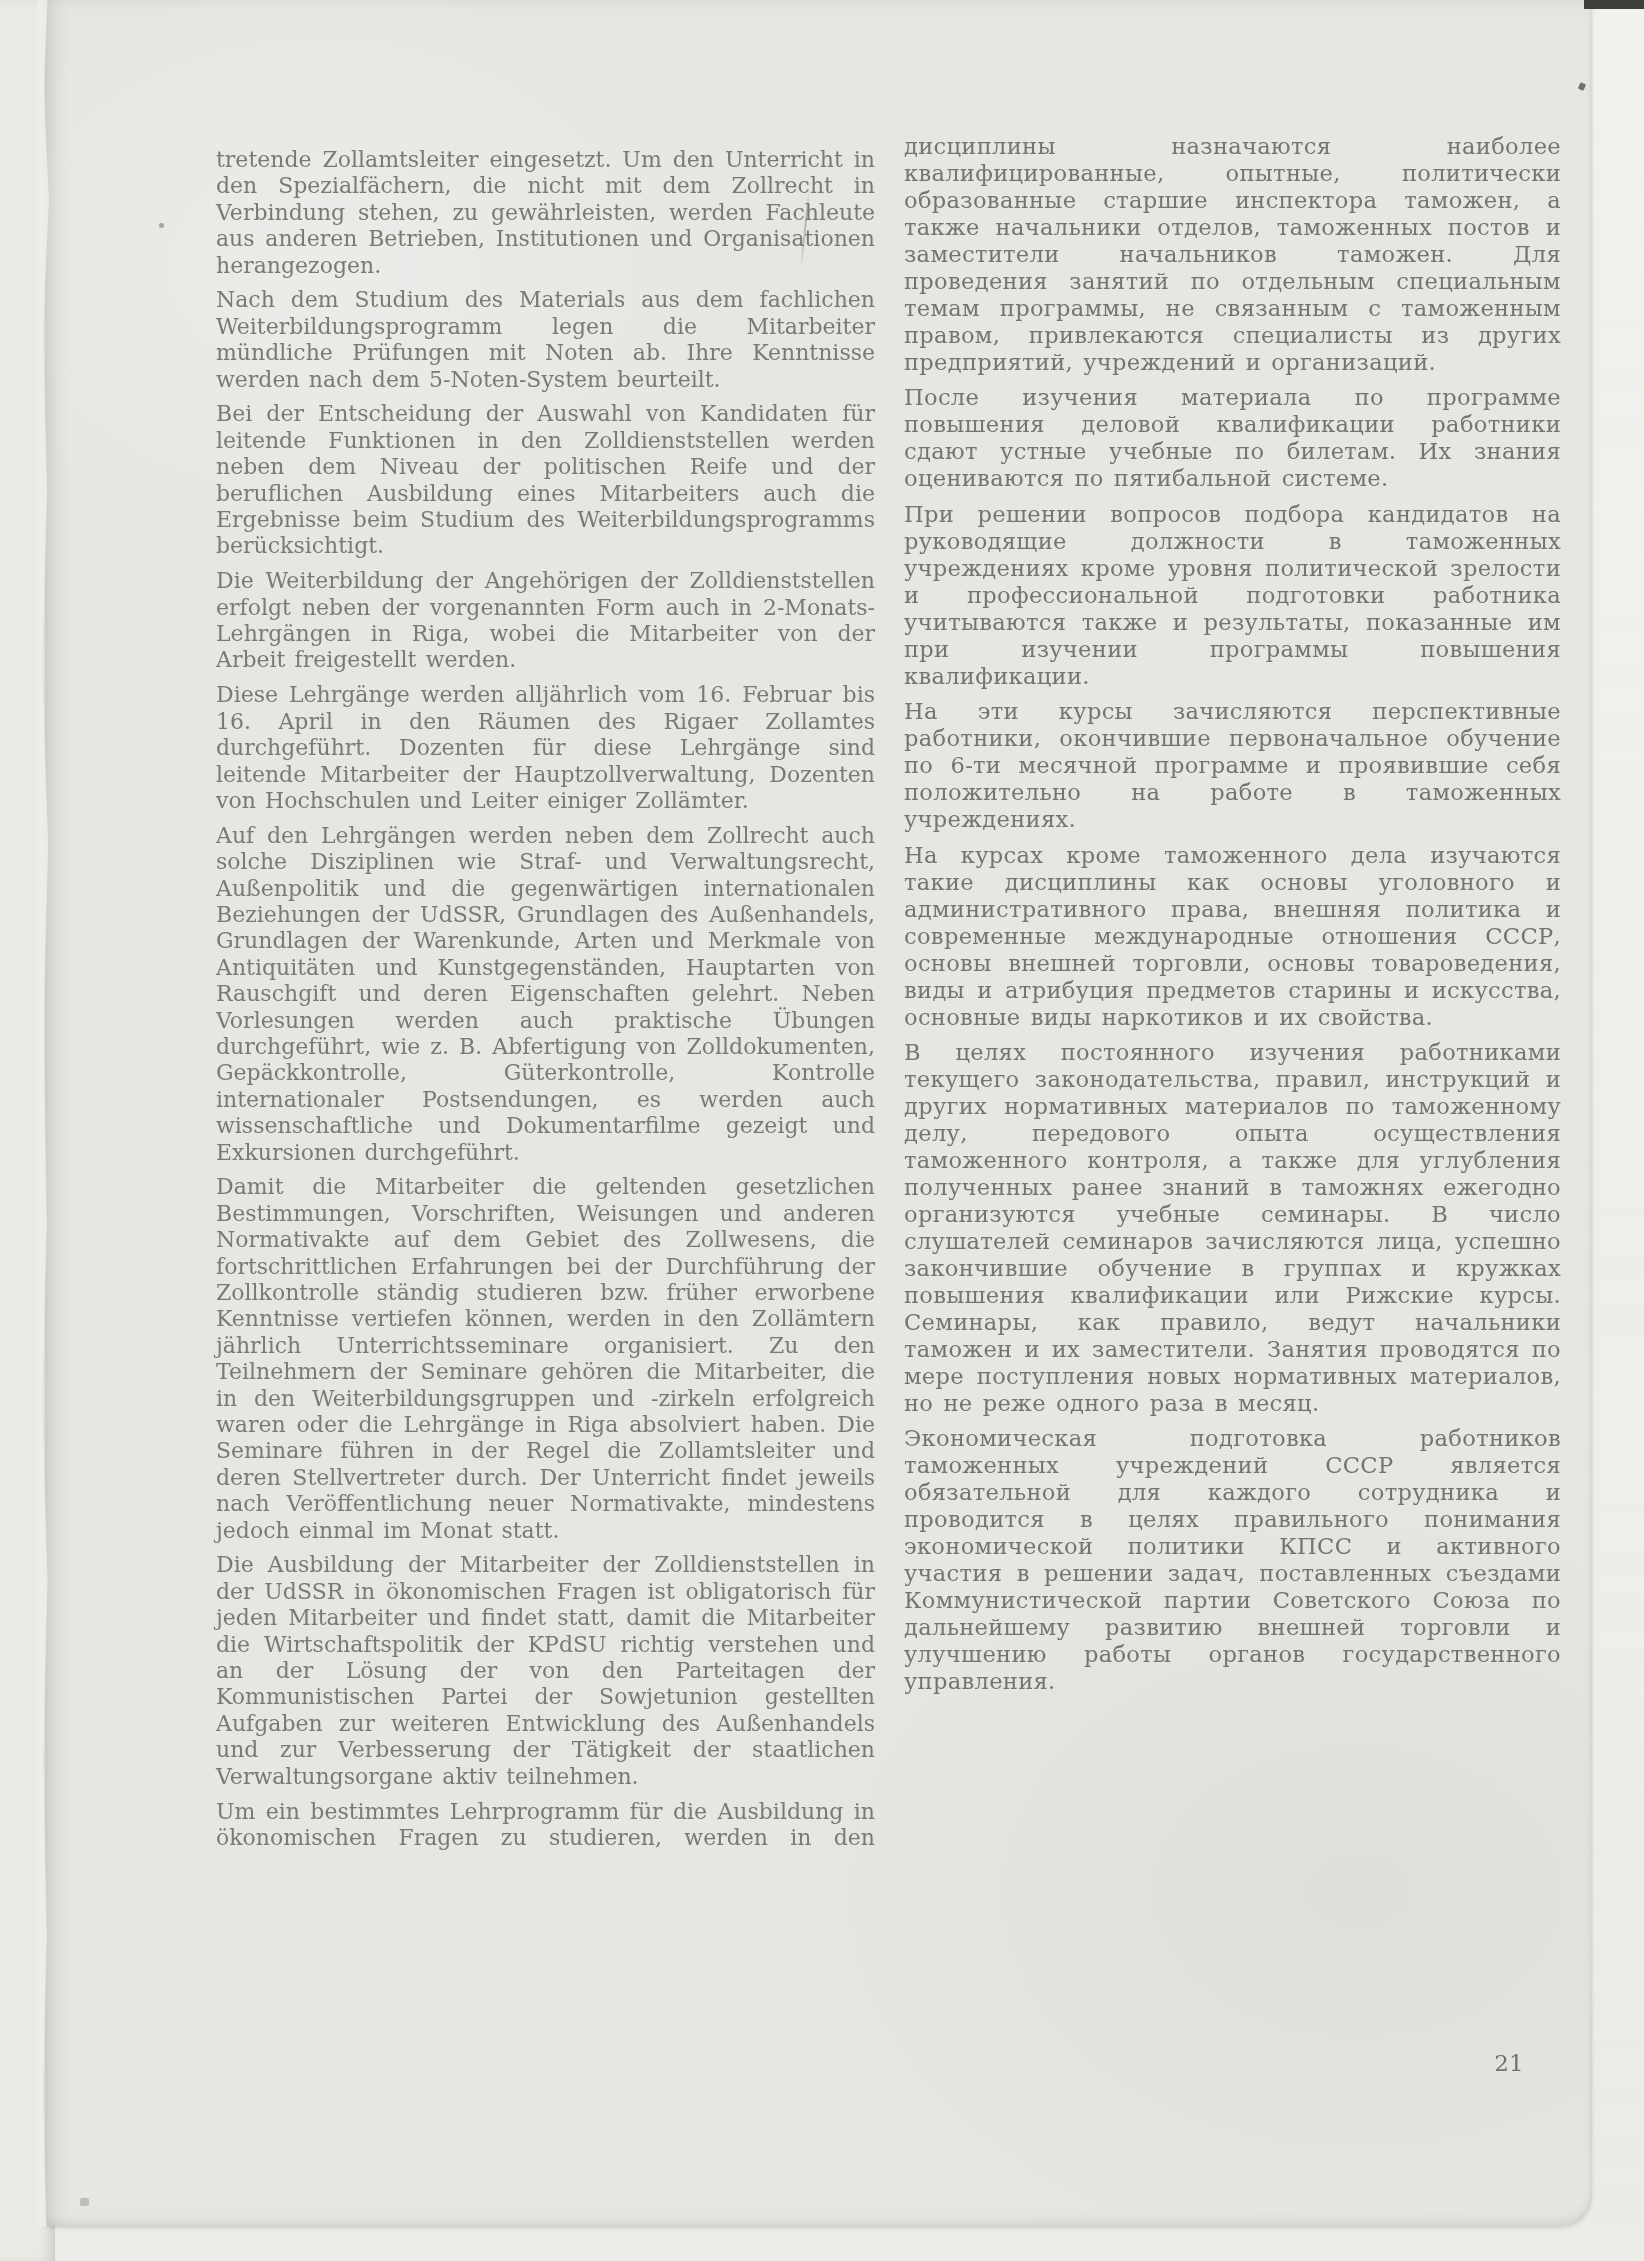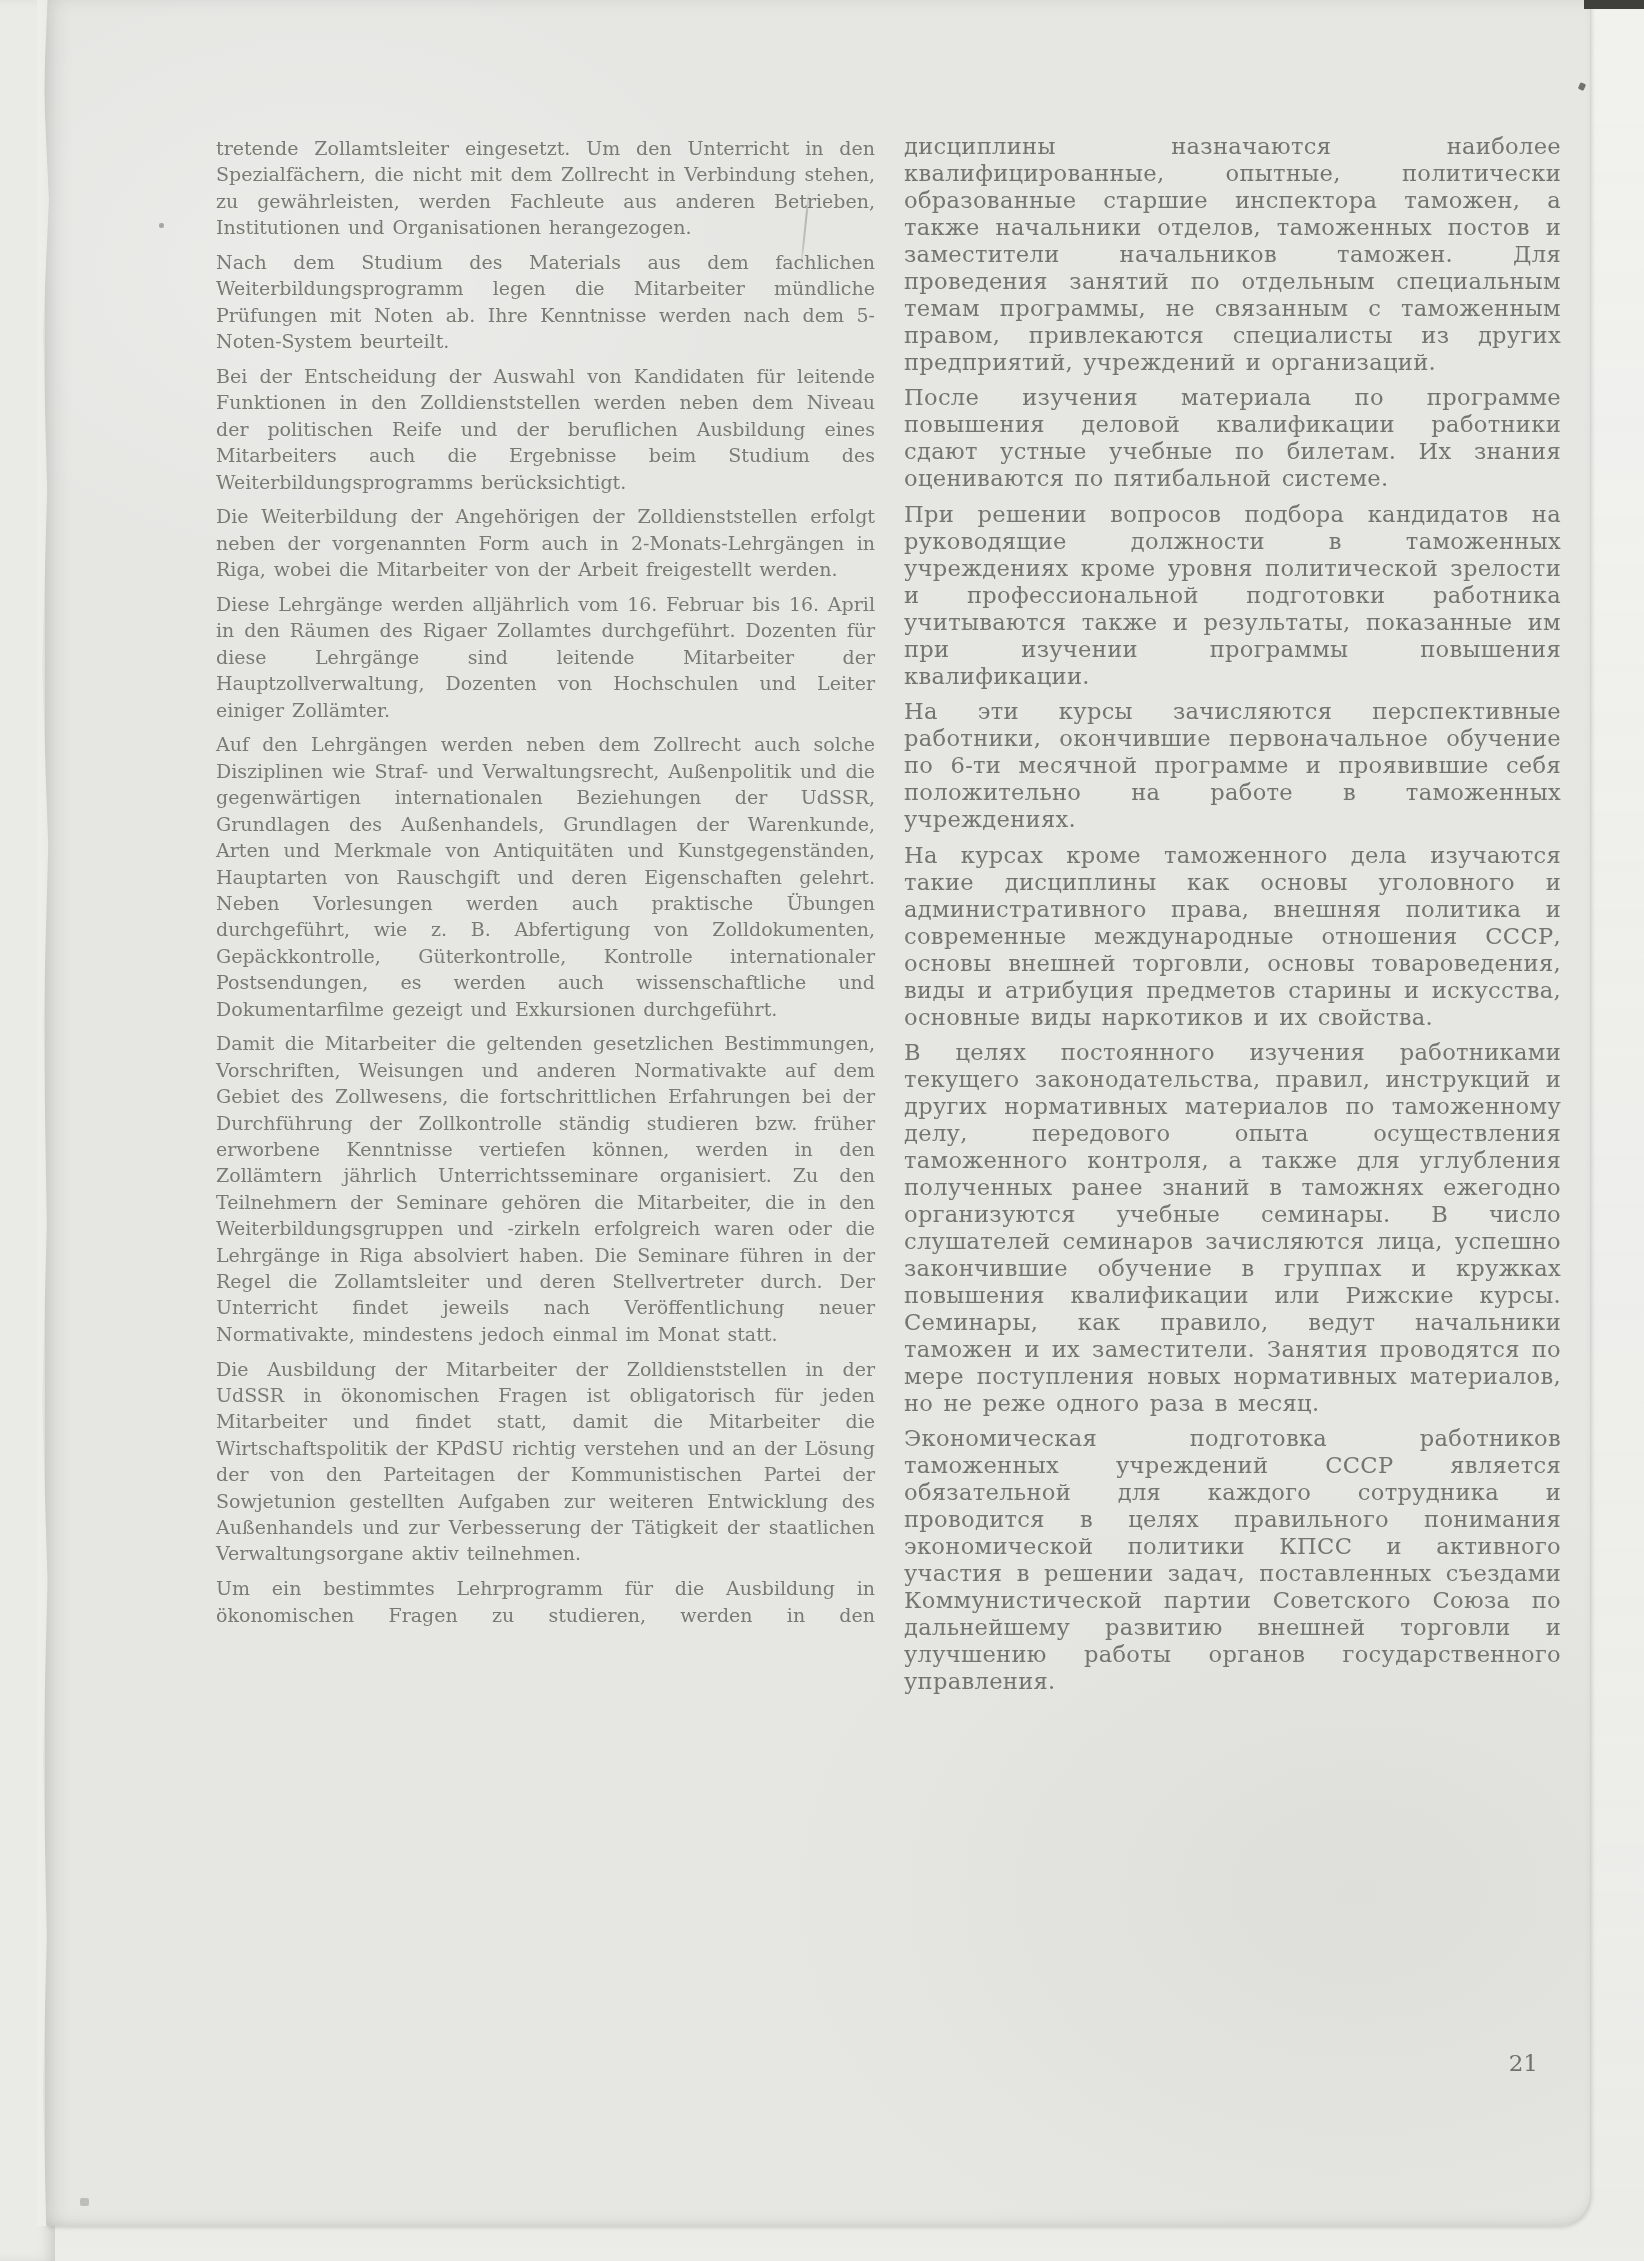--- a/index.html
+++ b/index.html
@@ -68,23 +68,23 @@
 
   .column {
     position: absolute;
     color: #7a7a73;
     text-align: justify;
   }
   .column p {
     margin: 0 0 8.4px 0;
   }
   .col-german {
-    left: 171px; top: 135px;
+    left: 171px; top: 147px;
     width: 659px;
-    font-size: 19px;
+    font-size: 22px;
     line-height: 26.4px;
     word-spacing: 0.10em;
   }
   .col-russian {
     left: 859px; top: 133px;
     width: 657px;
     font-size: 22.6px;
     line-height: 27px;
     letter-spacing: 0.3px;
     word-spacing: 0.12em;
@@ -92,21 +92,21 @@
   }
   
   .continues {
     text-align-last: justify;
   }
 
   .page-number {
     position: absolute;
     left: 1435px; top: 2050px;
     width: 58px;
-    text-align: right;
+    text-align: center;
     font-size: 23px;
     color: #72726b;
   }
 
   
   .artifact { position: absolute; pointer-events: none; }
   .dot-before-text {
     left: 159px; top: 223px;
     width: 4.5px; height: 4.5px;
     border-radius: 50%;

